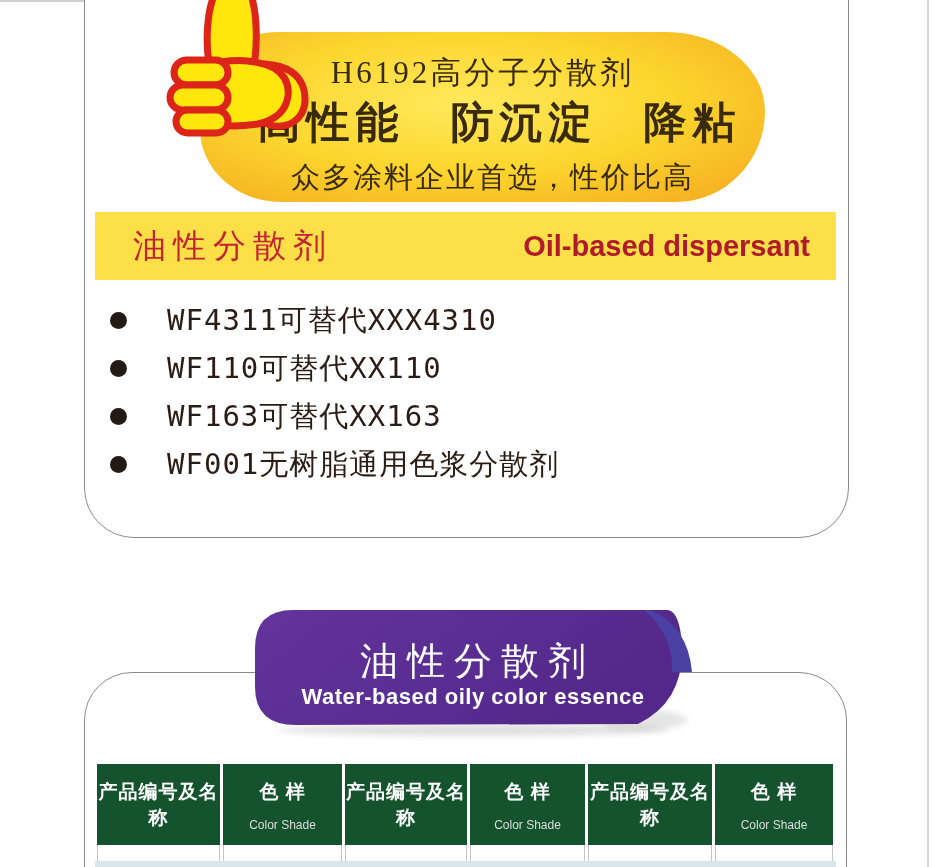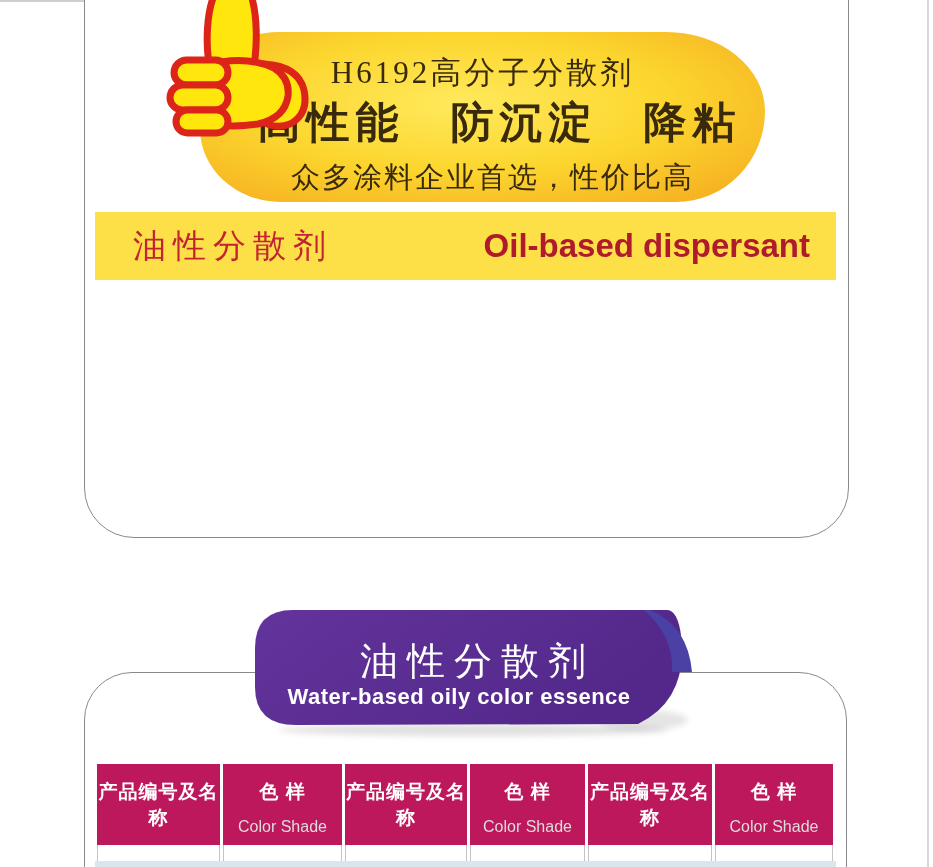--- a/index.html
+++ b/index.html
@@ -51,21 +51,21 @@
     position:absolute; left:95px; top:212px; width:741px; height:68px;
     background:#fde047; display:flex; align-items:center; justify-content:space-between;
     padding:0 26px 0 38px;
   }
   .section-bar-cn {
     font-family:"Liberation Serif", serif;
     font-size:33px; color:#c32434; letter-spacing:7px;
   }
   .section-bar-en {
     font-family:"Liberation Sans", sans-serif; font-weight:bold;
-    font-size:33px; color:#b01b2b; letter-spacing:0px;margin-left:8px;
+    font-size:29px; color:#b01b2b; letter-spacing:0px;margin-left:8px;
   }
 
   
   .bullet-list { position:absolute; left:110px; top:306px; }
   .bullet-row { display:flex; align-items:center; height:29px; margin-bottom:19px; }
   .bullet-dot {
     width:17px; height:17px; border-radius:50%; background:#241a14; flex:0 0 17px;
     margin-right:40px;
   }
   .bullet-text {
@@ -74,36 +74,36 @@
   }
 
   
   .ribbon-wrap { position:absolute; left:248px; top:598px; width:460px; height:145px; }
   .ribbon-title {
     position:absolute; left:248px; top:636px; width:450px; text-align:center;
     font-family:"Liberation Serif", serif;
     font-size:38px; color:#ffffff; letter-spacing:9px; text-indent:9px;
   }
   .ribbon-subtitle {
-    position:absolute; left:234px; top:684px; width:450px; text-align:center;
+    position:absolute; left:248px; top:684px; width:450px; text-align:center;
     font-family:"Liberation Sans", sans-serif; font-weight:bold;
     font-size:22px; color:#ffffff; letter-spacing:0.5px;
   }
 
   
   .table-header { position:absolute; left:97px; top:764px; display:flex; gap:3px; }
   .th-cell {
-    height:93px; background:#be185d; color:#ffffff; text-align:center;
+    height:93px; background:#14532d; color:#ffffff; text-align:center;
   }
   .th-cn {
     margin-top:15px; font-size:19px; font-weight:bold; letter-spacing:1px;
     font-family:"Liberation Sans", sans-serif;
   }
   .th-en {
-    margin-top:13px; font-size:16px; font-weight:normal; color:#dddddd;
+    margin-top:13px; font-size:12px; font-weight:normal; color:#dddddd;
     font-family:"Liberation Sans", sans-serif;
   }
   .w1 { width:123px; } .w2 { width:119px; } .w3 { width:122px; }
   .w4 { width:115px; } .w5 { width:124px; } .w6 { width:118px; }
 
   .table-row { position:absolute; left:97px; top:845px; display:flex; gap:3px; }
   .td-cell { height:17px; background:#ffffff; border:1px solid #c4c4c4; border-top:none; }
   .bottom-strip { position:absolute; left:95px; top:861px; width:741px; height:6px; background:#d9e6eb; }
 </style>
 </head>
@@ -140,20 +140,38 @@
         <rect x="30" y="134" width="52" height="23" rx="11.5"></rect>
       </g>
     </svg>
   </div>
 
   <div class="section-bar">
     <span class="section-bar-cn">油性分散剂</span>
     <span class="section-bar-en">Oil-based dispersant</span>
   </div>
 
+  <div class="bullet-list">
+    <div class="bullet-row">
+      <span class="bullet-dot"></span>
+      <span class="bullet-text">WF4311可替代XXX4310</span>
+    </div>
+    <div class="bullet-row">
+      <span class="bullet-dot"></span>
+      <span class="bullet-text">WF110可替代XX110</span>
+    </div>
+    <div class="bullet-row">
+      <span class="bullet-dot"></span>
+      <span class="bullet-text">WF163可替代XX163</span>
+    </div>
+    <div class="bullet-row">
+      <span class="bullet-dot"></span>
+      <span class="bullet-text">WF001无树脂通用色浆分散剂</span>
+    </div>
+  </div>
 
   <div class="card card-2"></div>
 
   <div class="ribbon-wrap">
     <svg width="460" height="145" viewBox="0 0 460 145">
       <defs>
         <linearGradient id="ribGrad" x1="0" y1="0" x2="1" y2="0.35">
           <stop offset="0" stop-color="#63349c"></stop>
           <stop offset="1" stop-color="#53288a"></stop>
         </linearGradient>

